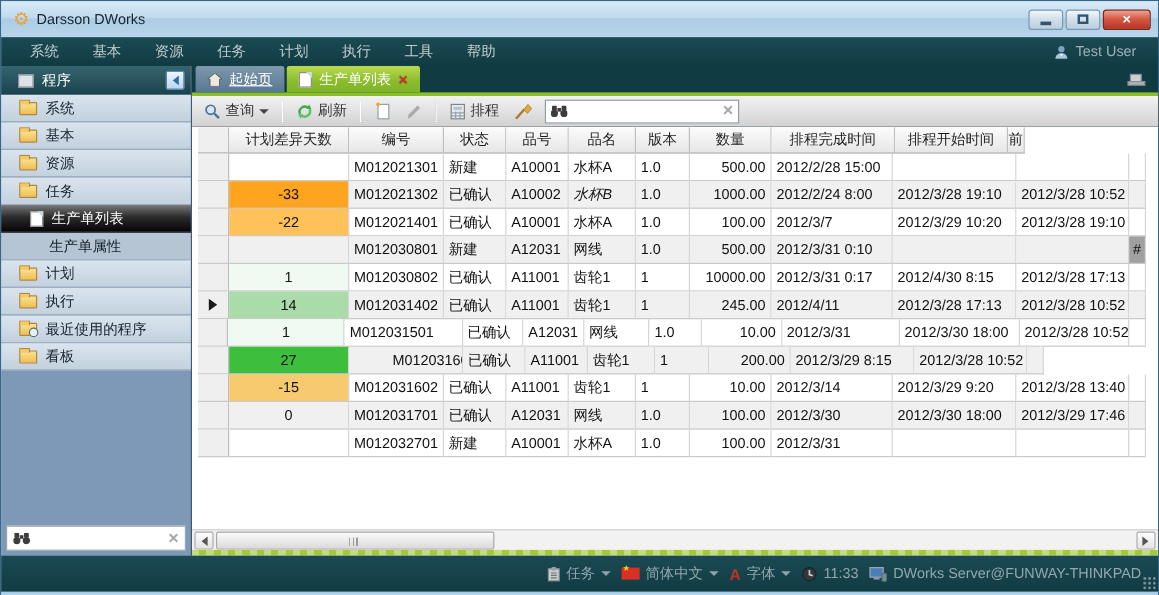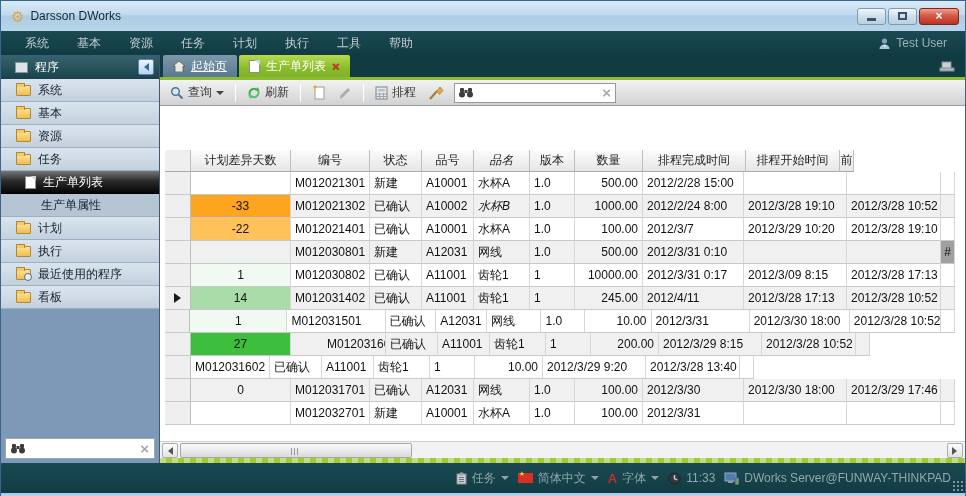--- a/index.html
+++ b/index.html
@@ -95,21 +95,21 @@
   .tbtn { display:flex; align-items:center; gap:4px; font-size:12px; color:#333;
     padding:2px 4px; border-radius:2px; }
   .tsep { width:1px; height:18px; background:#A5A5A5; border-right:1px solid #fff; margin:0 3px; }
   #tb-search { width:162px; height:20px; background:#fff; border:1px solid #8F9AA3;
     display:flex; align-items:center; gap:4px; padding:0 4px; margin-left:2px; }
 
   
   #grid-wrap { position:relative; flex:1; overflow:hidden; background:#fff; padding-left:5px; }
   #grid { width:790px; font-size:12px; color:#111; }
   .g-row { display:flex; height:23px; }
-  .g-row.head { height:22px;margin-top:44px; }
+  .g-row.head { height:22px; }
   .g-cell { border-right:1px solid #D6D6D6; border-bottom:1px solid #C9C9C9;
     display:flex; align-items:center; padding:0 4px; overflow:hidden; white-space:nowrap; }
   .head .g-cell { background:linear-gradient(#FCFCFC,#E6E6E6); justify-content:center;
     border-right:1px solid #BEBEBE; border-bottom:1px solid #A9A9A9; color:#1F1F1F; }
   .g-cell.ind { background:#EFEFEF; border-right:1px solid #BEBEBE; padding:0;
     justify-content:center; }
   .g-row.stripe .g-cell:not(.ind) { background:#F0F0F0; }
   .g-cell.c-right { justify-content:flex-end; }
   .g-cell.c-center { justify-content:center; }
   .sel-arrow { width:0; height:0; border:5px solid transparent; border-left:7px solid #1A1A1A; margin-left:4px; }
@@ -333,21 +333,21 @@
       </div>
 
       <div id="grid-wrap">
         <div id="grid">
             <div class="g-row head">
               <div class="g-cell ind" style="width: 26px;"></div>
               <div class="g-cell" style="width: 100px;">计划差异天数</div>
               <div class="g-cell" style="width: 79px;">编号</div>
               <div class="g-cell" style="width: 52px;">状态</div>
               <div class="g-cell" style="width: 52px;">品号</div>
-              <div class="g-cell" style="width: 56px; font-style: italic;">品名</div>
+              <div class="g-cell" style="width: 56px;">品名</div>
               <div class="g-cell" style="width: 45px;">版本</div>
               <div class="g-cell" style="width: 68px;">数量</div>
               <div class="g-cell" style="width: 103px;">排程完成时间</div>
               <div class="g-cell" style="width: 94px;">排程开始时间</div>
               <div class="g-cell" style="width: 14px;">前</div>
             </div>
             <div class="g-row">
               <div class="g-cell ind" style="width: 26px;"></div>
               <div class="g-cell c-center" style="width: 100px;"></div>
               <div class="g-cell " style="width: 79px;">M012021301</div>
@@ -406,21 +406,21 @@
             <div class="g-row">
               <div class="g-cell ind" style="width: 26px;"></div>
               <div class="g-cell c-center" style="width: 100px; background: rgb(240, 250, 242);">1</div>
               <div class="g-cell " style="width: 79px;">M012030802</div>
               <div class="g-cell " style="width: 52px;">已确认</div>
               <div class="g-cell " style="width: 52px;">A11001</div>
               <div class="g-cell " style="width: 56px;">齿轮1</div>
               <div class="g-cell " style="width: 45px;">1</div>
               <div class="g-cell c-right" style="width: 68px;">10000.00</div>
               <div class="g-cell " style="width: 101px;">2012/3/31 0:17</div>
-              <div class="g-cell " style="width: 103px;">2012/3/09 8:15</div>
+              <div class="g-cell " style="width: 103px;">2012/4/30 8:15</div>
               <div class="g-cell " style="width: 94px;">2012/3/28 17:13</div>
               <div class="g-cell c-center" style="width: 14px;"></div>
             </div>
             <div class="g-row stripe">
               <div class="g-cell ind" style="width: 26px;">
                 <span class="sel-arrow"></span>
               </div>
               <div class="g-cell c-center" style="width: 100px; background: rgb(169, 220, 169);">14</div>
               <div class="g-cell " style="width: 79px;">M012031402</div>
               <div class="g-cell " style="width: 52px;">已确认</div>
@@ -455,26 +455,28 @@
               <div class="g-cell " style="width: 52px;">A11001</div>
               <div class="g-cell " style="width: 56px;">齿轮1</div>
               <div class="g-cell " style="width: 45px;">1</div>
               <div class="g-cell c-right" style="width: 68px;">200.00</div>
               <div class="g-cell " style="width: 103px;">2012/3/29 8:15</div>
               <div class="g-cell " style="width: 94px;">2012/3/28 10:52</div>
               <div class="g-cell c-center" style="width: 14px;"></div>
             </div>
             <div class="g-row">
               <div class="g-cell ind" style="width: 26px;"></div>
+              <div class="g-cell c-center" style="width: 100px; background: rgb(248, 202, 112);">-15</div>
               <div class="g-cell " style="width: 79px;">M012031602</div>
               <div class="g-cell " style="width: 52px;">已确认</div>
               <div class="g-cell " style="width: 52px;">A11001</div>
               <div class="g-cell " style="width: 56px;">齿轮1</div>
               <div class="g-cell " style="width: 45px;">1</div>
               <div class="g-cell c-right" style="width: 68px;">10.00</div>
+              <div class="g-cell " style="width: 101px;">2012/3/14</div>
               <div class="g-cell " style="width: 103px;">2012/3/29 9:20</div>
               <div class="g-cell " style="width: 94px;">2012/3/28 13:40</div>
               <div class="g-cell c-center" style="width: 14px;"></div>
             </div>
             <div class="g-row stripe">
               <div class="g-cell ind" style="width: 26px;"></div>
               <div class="g-cell c-center" style="width: 100px;">0</div>
               <div class="g-cell " style="width: 79px;">M012031701</div>
               <div class="g-cell " style="width: 52px;">已确认</div>
               <div class="g-cell " style="width: 52px;">A12031</div>

